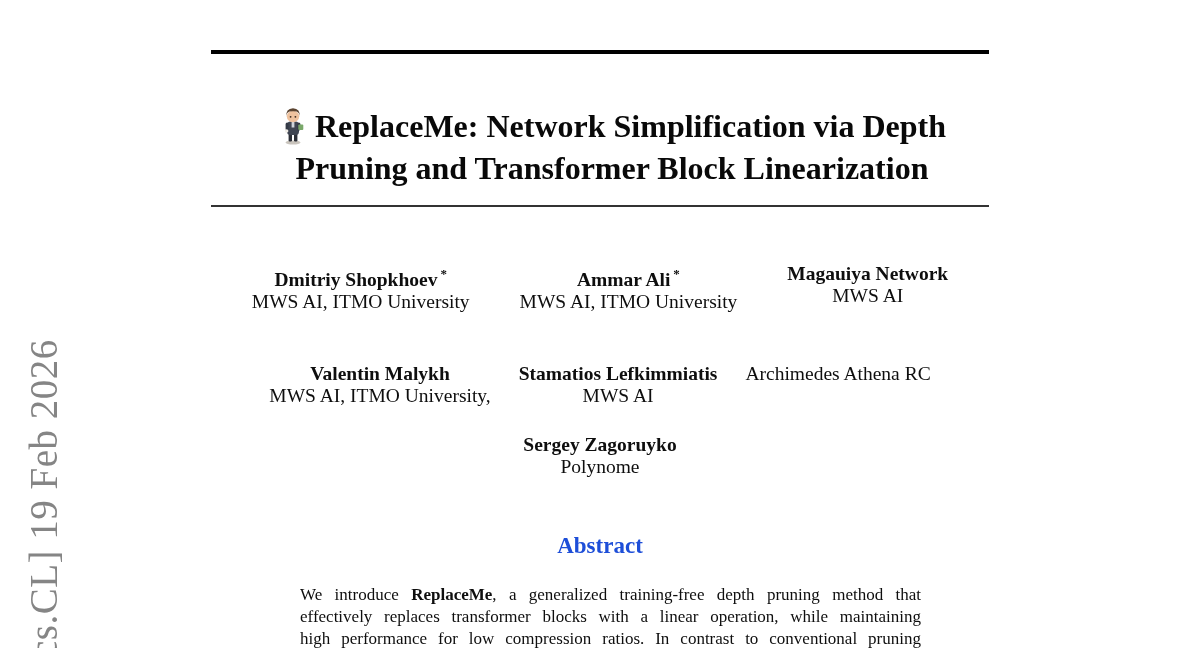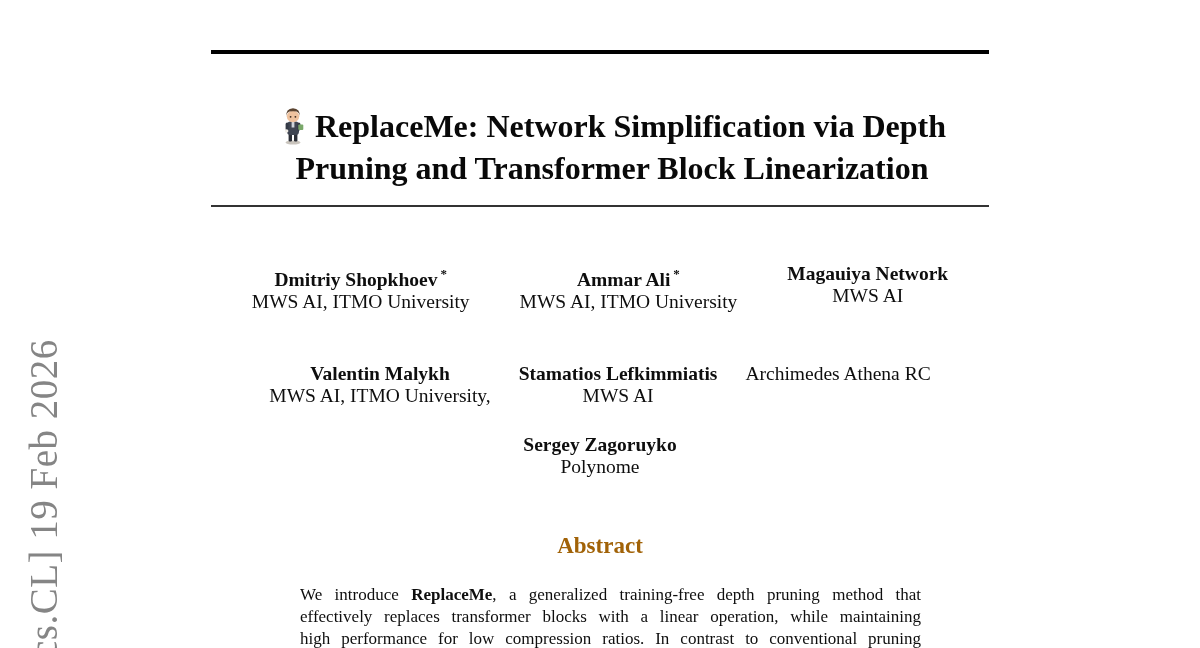--- a/index.html
+++ b/index.html
@@ -42,21 +42,21 @@
   }
   .row1 { top: 263px; gap: 50px; }
   .row2 { top: 340px; gap: 28px; margin-top: 23px; }
   .row3 { top: 434px; }
   .author-cell { text-align: center; font-size: 19.5px; line-height: 22px; white-space: nowrap; }
   .author-name { font-weight: bold; }
   .mark { font-size: 13px; margin-left: 3px; font-weight: bold; }
 
   .abstract-heading {
     position: absolute; left: 211px; top: 533px; width: 778px;
-    text-align: center; font-weight: bold; font-size: 23px; color: #a16207;
+    text-align: center; font-weight: bold; font-size: 23px; color: #1d4ed8;
   }
   .abstract-body {
     position: absolute; left: 281px; top: 584px; width: 640px;
     font-size: 17px; line-height: 22px;
   }
   .abs-line { text-align: justify; text-align-last: justify; white-space: nowrap; margin-left: 19px; }
 </style>
 </head>
 <body>
 

